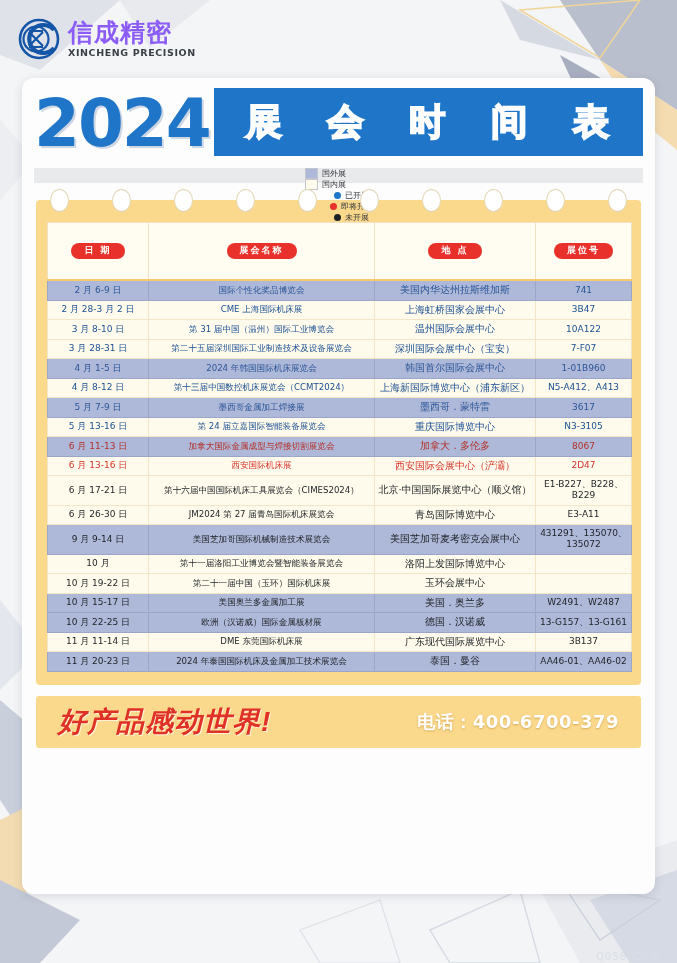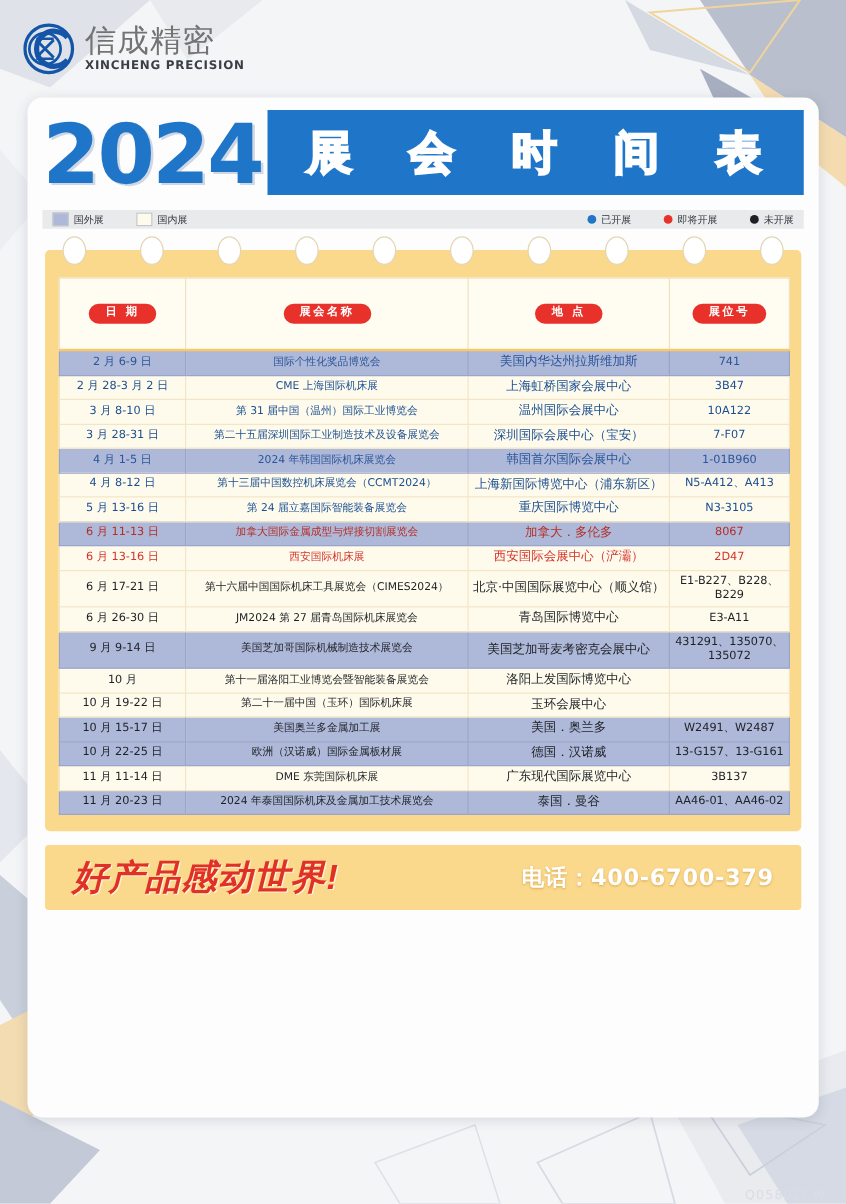--- a/index.html
+++ b/index.html
@@ -7,42 +7,42 @@
     width:677px;height:963px;overflow:hidden;position:relative;
     background:#f2f3f5;
     font-family:"DejaVu Sans","Liberation Sans",sans-serif;
   }
   #bg-deco{position:absolute;inset:0;width:677px;height:963px;z-index:0;}
 
   
   .logo-bar{position:absolute;left:18px;top:18px;display:flex;align-items:center;gap:8px;z-index:5;}
   .logo-mark{width:42px;height:42px;flex:0 0 42px;}
   .logo-text{display:flex;flex-direction:column;justify-content:center;line-height:1;}
-  .logo-cn{font-size:25px;font-weight:normal;color:#737373;letter-spacing:1px;
+  .logo-cn{font-size:25px;font-weight:bold;color:#8b5cf6;letter-spacing:1px;
            font-family:"DejaVu Sans","Liberation Sans",sans-serif;}
   .logo-en{font-size:9.5px;font-weight:bold;color:#3a3f46;letter-spacing:.6px;margin-top:3px;}
 
   
   .card{position:absolute;left:22px;top:78px;width:633px;height:816px;
         background:#fdfdfd;border-radius:12px;z-index:2;
         box-shadow:0 2px 10px rgba(60,70,90,.16);overflow:hidden;}
 
   
   .title-row{position:relative;height:78px;margin:10px 12px 0 12px;display:flex;align-items:flex-start;}
   .year{font-size:66px;font-weight:bold;color:#1f76c8;line-height:72px;letter-spacing:-2px;
         text-shadow:2px 2px 0 #cfd7e4;font-family:"DejaVu Sans","Liberation Sans",sans-serif;}
   .title-band{flex:1;margin-left:4px;height:68px;background:#1f76c8;display:flex;align-items:center;
               justify-content:space-around;padding:0 10px;box-sizing:border-box;}
   .title-band span{font-size:36px;font-weight:bold;color:#1f76c8;
         -webkit-text-stroke:2px #ffffff;letter-spacing:2px;
         font-family:"DejaVu Sans","Liberation Sans",sans-serif;}
 
   
   .legend{margin:2px 12px 0 12px;height:15px;background:#e9eaec;display:flex;align-items:center;
-          font-size:8px;color:#32363c;padding:0 8px;box-sizing:border-box;}
+          font-size:8px;color:#32363c;padding:0 8px;box-sizing:border-box;flex-direction:column;}
   .legend .grp{display:flex;align-items:center;gap:4px;margin-right:26px;}
   .legend .grp.right{margin-right:0;margin-left:26px;}
   .sw{width:11px;height:9px;display:inline-block;border:1px solid #c3c7cd;}
   .dot{width:7px;height:7px;border-radius:50%;display:inline-block;}
   .spacer{flex:1;}
 
   
   .holes{position:relative;height:22px;margin:6px 10px 0 10px;display:flex;justify-content:space-between;
          padding:0 18px;box-sizing:border-box;}
   .hole{width:17px;height:21px;border-radius:50%;background:#ffffff;border:1px solid #e3d6b5;}
@@ -213,20 +213,26 @@
             <td class="nm started">2024 年韩国国际机床展览会</td>
             <td class="loc started">韩国首尔国际会展中心</td>
             <td class="booth started">1-01B960</td>
           </tr>
           <tr class="domestic">
             <td class="date started">4 月 8-12 日</td>
             <td class="nm started">第十三届中国数控机床展览会（CCMT2024）</td>
             <td class="loc started">上海新国际博览中心（浦东新区）</td>
             <td class="booth started">N5-A412、A413</td>
           </tr>
+          <tr class="overseas">
+            <td class="date started">5 月 7-9 日</td>
+            <td class="nm started">墨西哥金属加工焊接展</td>
+            <td class="loc started">墨西哥．蒙特雷</td>
+            <td class="booth started">3617</td>
+          </tr>
           <tr class="domestic">
             <td class="date started">5 月 13-16 日</td>
             <td class="nm started">第 24 届立嘉国际智能装备展览会</td>
             <td class="loc started">重庆国际博览中心</td>
             <td class="booth started">N3-3105</td>
           </tr>
           <tr class="overseas">
             <td class="date upcoming">6 月 11-13 日</td>
             <td class="nm upcoming">加拿大国际金属成型与焊接切割展览会</td>
             <td class="loc upcoming">加拿大．多伦多</td>

